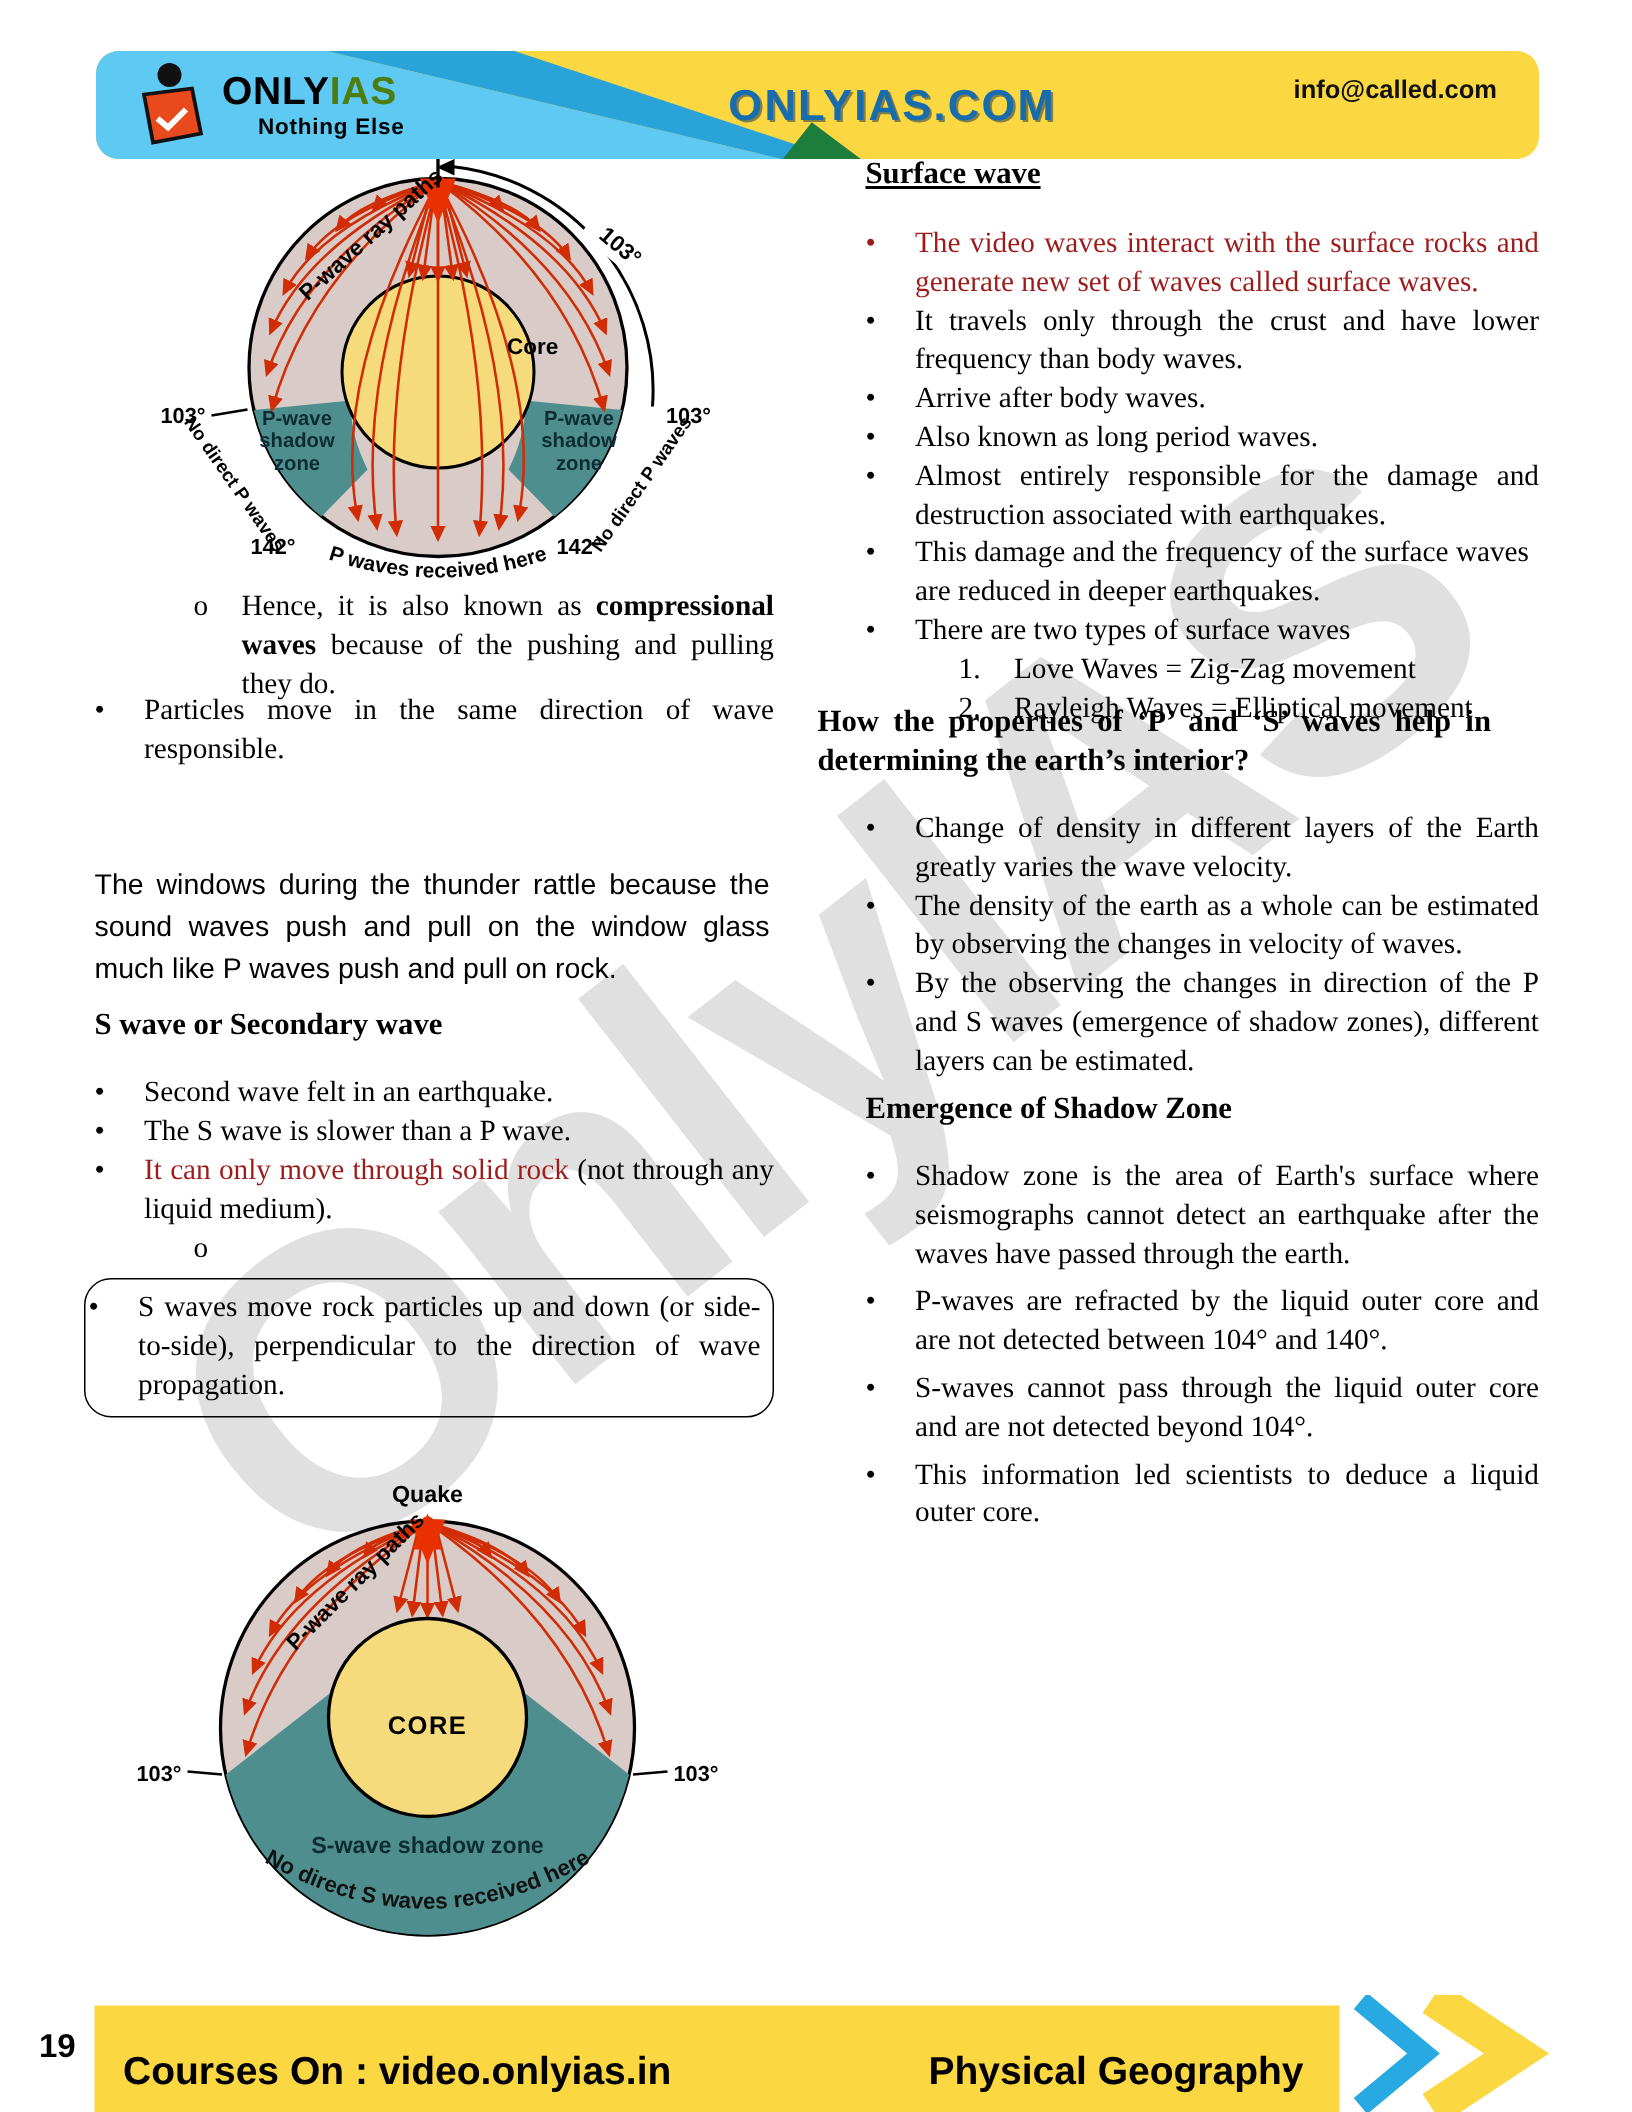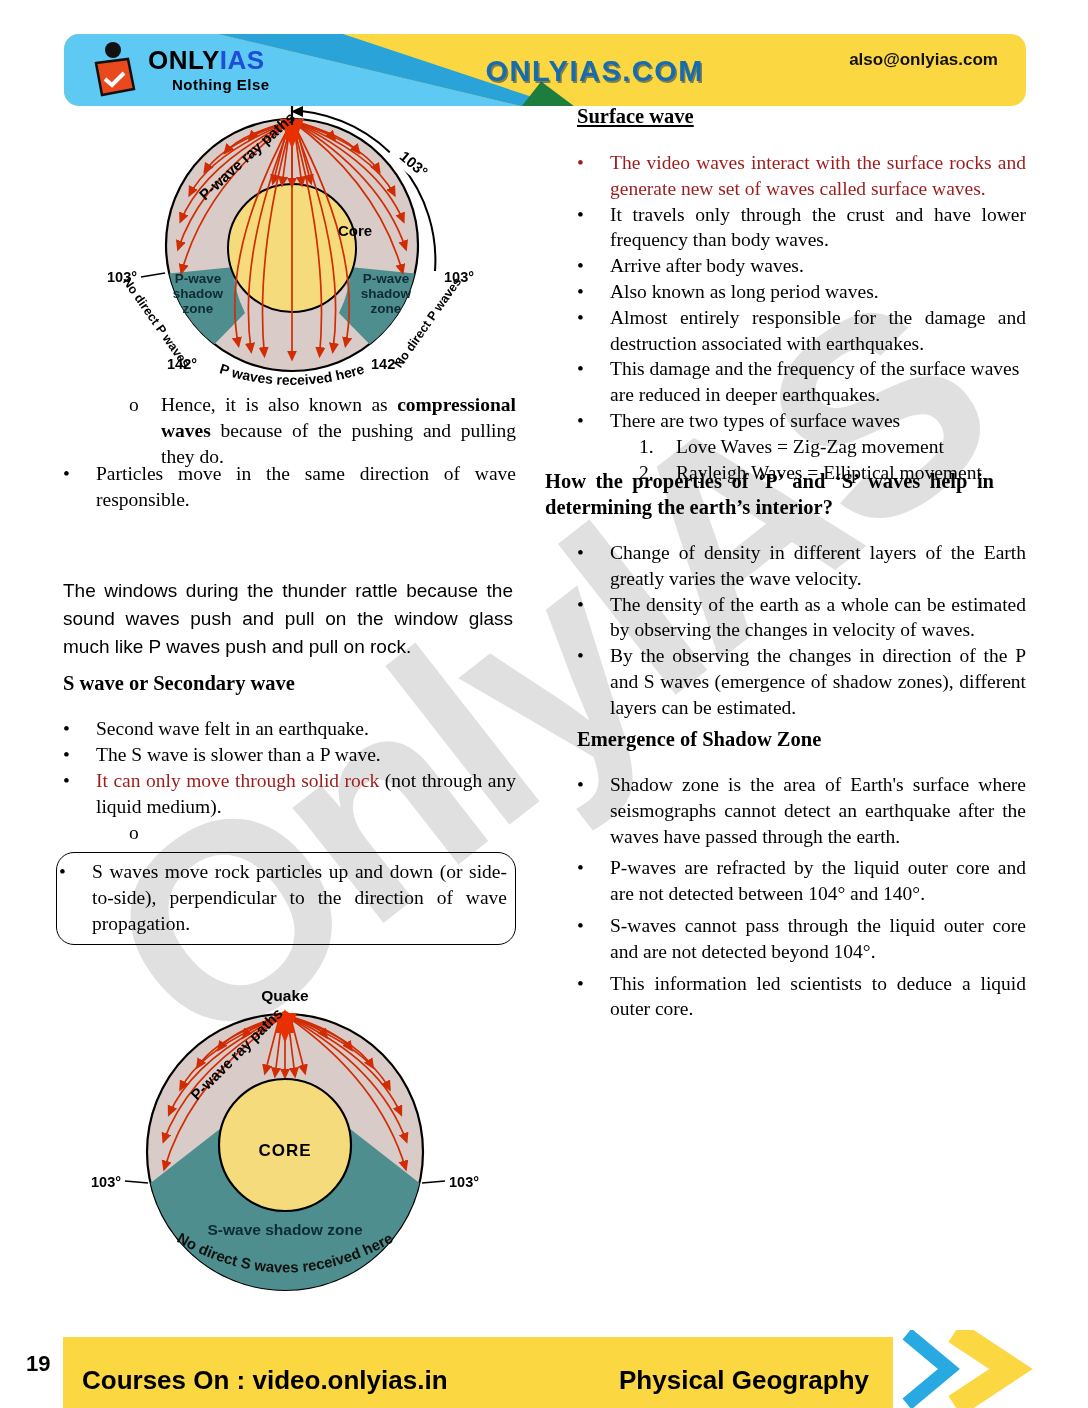--- a/index.html
+++ b/index.html
@@ -16,21 +16,21 @@
   .banner{position:absolute;left:64px;top:34px;width:962px;height:72px;
     background:#fbd742;border-radius:15px;overflow:hidden;z-index:3;}
   .banner .lblue{position:absolute;inset:0;background:#5ec9f2;
     clip-path:polygon(0 0,16% 0,47.5% 100%,0 100%);}
   .banner .dblue{position:absolute;inset:0;background:#29a3d8;
     clip-path:polygon(16% 0,29% 0,51.5% 100%,47.5% 100%);}
   .banner .gtri{position:absolute;inset:0;background:#1d7d3c;
     clip-path:polygon(49.6% 66%,53% 100%,47.6% 100%);}
   .logo-text{position:absolute;left:84px;top:13px;font-family:"Liberation Sans",sans-serif;
     font-weight:900;font-size:26px;letter-spacing:.5px;line-height:1;}
-  .logo-text .ias{color:#1d4ed8;}
+  .logo-text .ias{color:#4d7c0f;}
   .tagline{position:absolute;left:108px;top:42px;font-family:"Liberation Sans",sans-serif;
     font-weight:bold;font-size:15px;letter-spacing:.5px;}
   .site{position:absolute;left:330px;top:21px;width:310px;text-align:right;
     font-family:"Liberation Sans",sans-serif;font-weight:900;font-size:29px;
     letter-spacing:1.5px;color:#176cae;text-shadow:1.5px 1.5px 0 rgba(10,40,80,.5);}
   .email{position:absolute;right:28px;top:16px;font-family:"Liberation Sans",sans-serif;
     font-weight:bold;font-size:17px;color:#111;}
   
   .serif{font-size:19.5px;line-height:25.8px;}
   .sans{font-family:"Liberation Sans",sans-serif;font-size:19px;line-height:28px;}
@@ -72,21 +72,21 @@
     <div class="gtri"></div>
     <svg class="abs" style="left:24px;top:7px;" width="54" height="58" viewBox="0 0 54 58">
       <circle cx="25" cy="9" r="8" fill="#111"></circle>
       <path d="M10 24 Q25 14 40 24 L40 34 L10 34 Z" fill="#111"></path>
       <path d="M8 22 L40 18 L46 48 L14 54 Z" fill="#e8491d" stroke="#111" stroke-width="2.5"></path>
       <path d="M17 38 L24 44 L36 32" fill="none" stroke="#fff" stroke-width="4"></path>
     </svg>
     <div class="logo-text"><span>ONLY</span><span class="ias">IAS</span></div>
     <div class="tagline">Nothing Else</div>
     <div class="site">ONLYIAS.COM</div>
-    <div class="email">also@onlyias.com</div>
+    <div class="email">info@called.com</div>
   </div>
 
   <svg class="abs col" style="left:95px;top:103px;" width="420" height="295" viewBox="0 0 420 295">
     <defs>
       <marker id="ra" markerWidth="7" markerHeight="7" refX="5" refY="3" orient="auto">
         <path d="M0 0 L6.5 3 L0 6 Z" fill="#d12c04"></path>
       </marker>
       <marker id="ba" markerWidth="8" markerHeight="8" refX="5" refY="3.5" orient="auto">
         <path d="M0 0 L7 3.5 L0 7 Z" fill="#000"></path>
       </marker>

